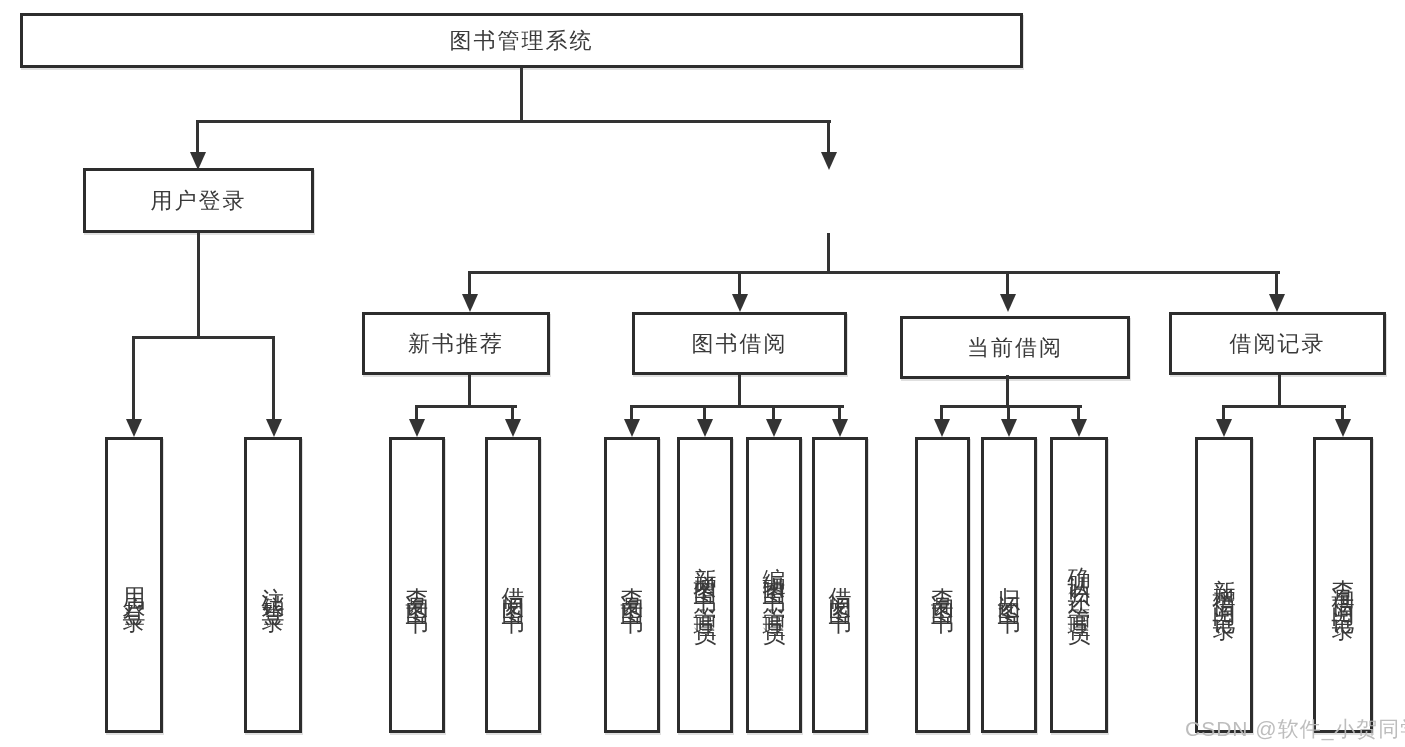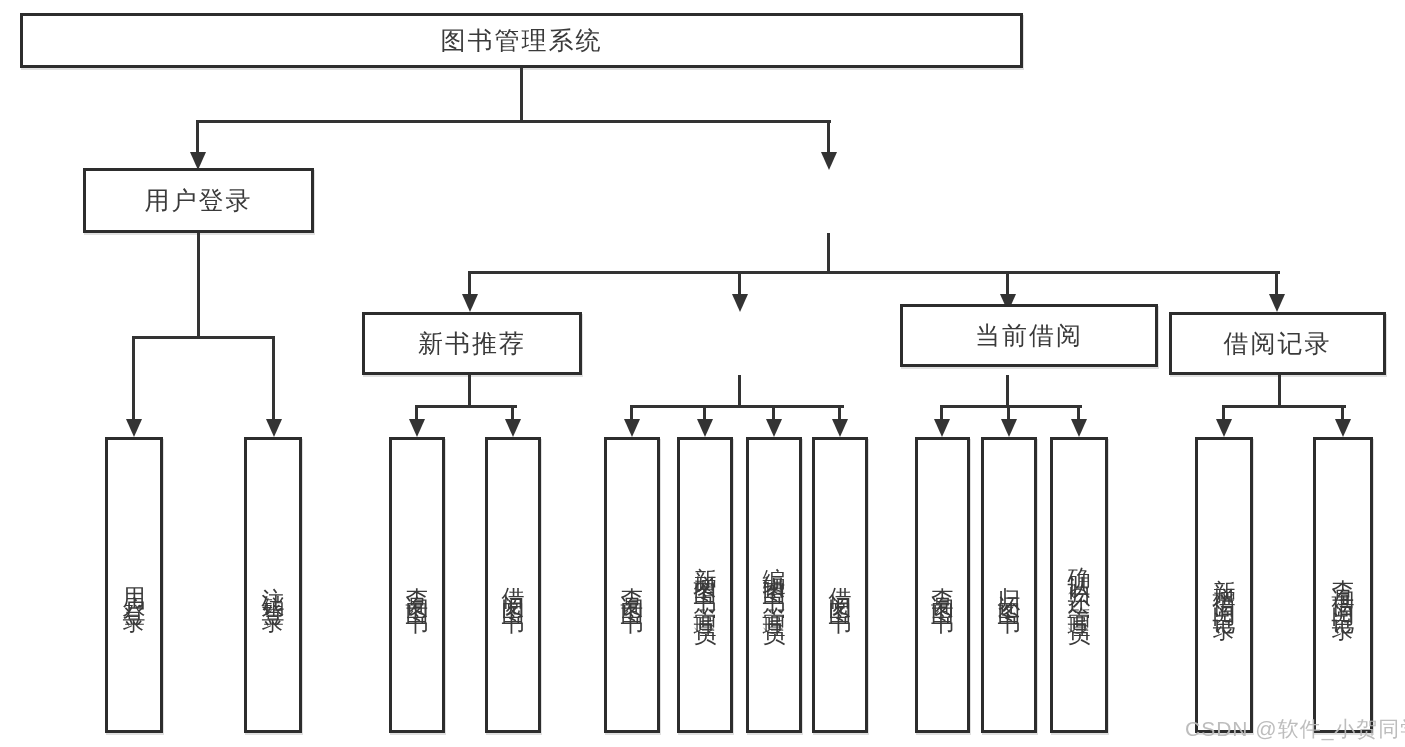--- a/index.html
+++ b/index.html
@@ -13,21 +13,21 @@
   
   .box{
     position:absolute;
     box-sizing:border-box;
     border:3px solid #2d2d2d;
     background:#ffffff;
     color:#3a3a3a;
     display:flex;align-items:center;justify-content:center;
     box-shadow:1px 2px 0 rgba(0,0,0,0.12);
   }
-  .hlabel{font-size:25px;letter-spacing:2px;white-space:nowrap;}
+  .hlabel{font-size:22px;letter-spacing:2px;white-space:nowrap;}
   .root .hlabel{letter-spacing:2px;}
   .vbox span{
     writing-mode:vertical-rl;
     text-orientation:mixed;
     font-size:23px;
     letter-spacing:8px;
     line-height:1;
     white-space:nowrap;
   }
   
@@ -79,24 +79,27 @@
   <div class="drop" style="left:132px;top:336px;height:83px;"></div>
   <div class="drop" style="left:272px;top:336px;height:83px;"></div>
 
   <div class="lv" style="left:827px;top:233px;height:38px;"></div>
   <div class="lh" style="left:468px;top:271px;width:812px;"></div>
   <div class="drop" style="left:468px;top:271px;height:23px;"></div>
   <div class="drop" style="left:738px;top:271px;height:23px;"></div>
   <div class="drop" style="left:1006px;top:271px;height:23px;"></div>
   <div class="drop" style="left:1275px;top:271px;height:23px;"></div>
 
-  <div class="box" style="left:362px;top:312px;width:220px;height:63px;">
+  <div class="box" style="left:362px;top:312px;width:188px;height:63px;">
     <span class="hlabel">新书推荐</span>
   </div>
-  <div class="box" style="left:900px;top:304px;width:258px;height:63px;">
+  <div class="box" style="left:632px;top:312px;width:215px;height:63px;">
+    <span class="hlabel">图书借阅</span>
+  </div>
+  <div class="box" style="left:900px;top:316px;width:230px;height:63px;">
     <span class="hlabel">当前借阅</span>
   </div>
   <div class="box" style="left:1169px;top:312px;width:217px;height:63px;">
     <span class="hlabel">借阅记录</span>
   </div>
 
   <div class="lv" style="left:468px;top:375px;height:30px;"></div>
   <div class="lh" style="left:415px;top:405px;width:102px;"></div>
   <div class="drop" style="left:415px;top:405px;height:14px;"></div>
   <div class="drop" style="left:511px;top:405px;height:14px;"></div>

